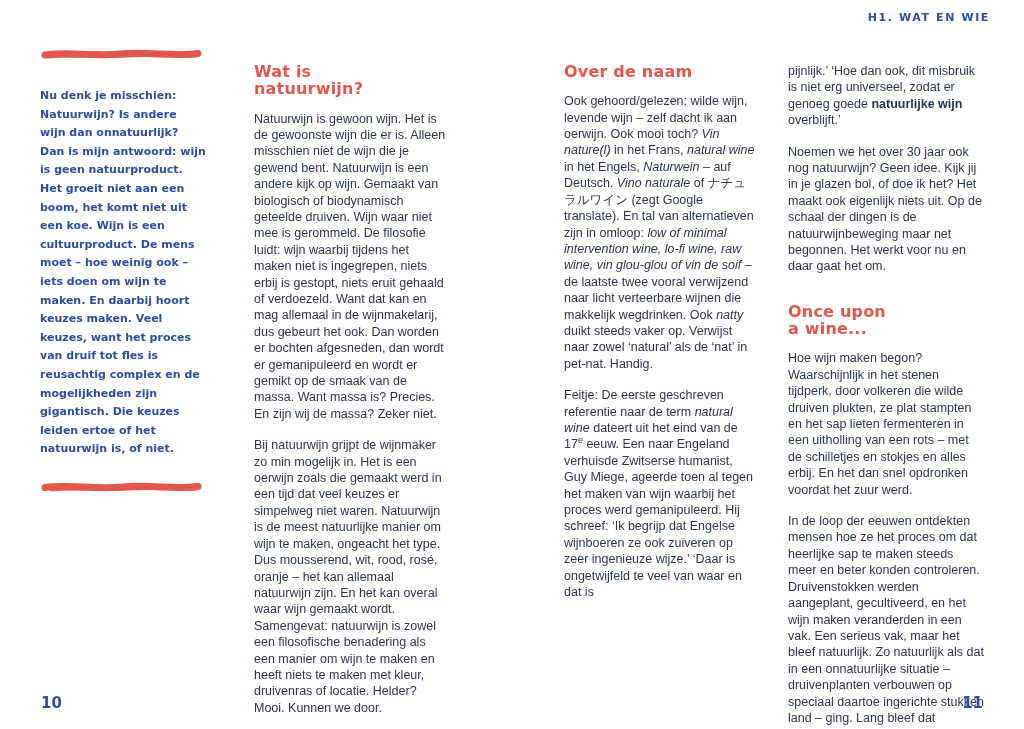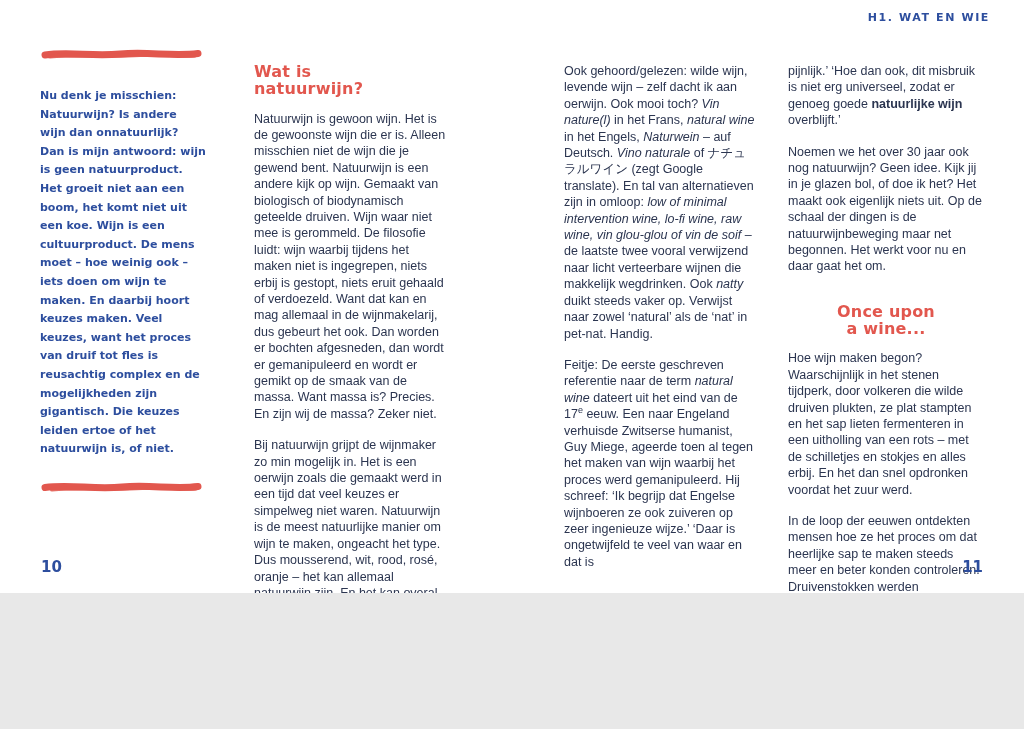--- a/index.html
+++ b/index.html
@@ -5,21 +5,21 @@
   :root{
     --blue:#2d4e9e;
     --red:#e2574e;
     --ink:#2b3550;
     --paper:#ffffff;
   }
   *{margin:0;padding:0;box-sizing:border-box;}
   html,body{background:#e8e8e8;}
   .spread{
     position:relative;
-    width:1024px;height:593px;
+    width:1024px;height:729px;
     background:var(--paper);
     margin:0 auto;
     overflow:hidden;
     font-family:"Liberation Sans",sans-serif;
     text-decoration:underline;
   }
   .running-head{
     position:absolute;top:11px;right:34px;
     font-family:"DejaVu Sans",sans-serif;
     font-weight:bold;font-size:11px;letter-spacing:1.6px;
@@ -45,21 +45,21 @@
   .col-3{left:788px;width:196px;}
   .col-heading{
     font-family:"DejaVu Sans",sans-serif;
     font-weight:800;
     font-size:16px;line-height:1.08;
     letter-spacing:.2px;
     color:var(--red);
     white-space:pre-line;
     margin:0 0 13px 0;
   }
-  .col-heading.mid{margin-top:28px;text-align:center;}
+  .col-heading.mid{margin-top:28px;}
   .body-para{
     font-size:12.5px;line-height:16.4px;
     color:var(--ink);
     margin:0 0 15px 0;
     text-align:left;
   }
   .body-para em{font-style:italic;}
   .body-para strong{font-weight:bold;text-align:right;}
   .body-para sup{font-size:9px;line-height:0;}
   
@@ -91,20 +91,21 @@
     </svg>
   </aside>
 
   <section class="col col-1">
       <h2 class="col-heading">Wat is
 natuurwijn?</h2>
       <p class="body-para"><span>Natuurwijn is gewoon wijn. Het is de gewoonste wijn die er is. Alleen misschien niet de wijn die je gewend bent. Natuurwijn is een andere kijk op wijn. Gemaakt van biologisch of biodynamisch geteelde druiven. Wijn waar niet mee is gerommeld. De filosofie luidt: wijn waarbij tijdens het maken niet is ingegrepen, niets erbij is gestopt, niets eruit gehaald of verdoezeld. Want dat kan en mag allemaal in de wijnmakelarij, dus gebeurt het ook. Dan worden er bochten afgesneden, dan wordt er gemanipuleerd en wordt er gemikt op de smaak van de massa. Want massa is? Precies. En zijn wij de massa? Zeker niet.</span></p>
       <p class="body-para"><span>Bij natuurwijn grijpt de wijnmaker zo min mogelijk in. Het is een oerwijn zoals die gemaakt werd in een tijd dat veel keuzes er simpelweg niet waren. Natuurwijn is de meest natuurlijke manier om wijn te maken, ongeacht het type. Dus mousserend, wit, rood, rosé, oranje – het kan allemaal natuurwijn zijn. En het kan overal waar wijn gemaakt wordt. Samengevat: natuurwijn is zowel een filosofische benadering als een manier om wijn te maken en heeft niets te maken met kleur, druivenras of locatie. Helder? Mooi. Kunnen we door.</span></p>
     </section>
   <section class="col col-2">
+      <h2 class="col-heading">Over de naam</h2>
       <p class="body-para"><span>Ook gehoord/gelezen: wilde wijn, levende wijn – zelf dacht ik aan oerwijn. Ook mooi toch? </span><em>Vin nature(l)</em><span> in het Frans, </span><em>natural wine</em><span> in het Engels, </span><em>Naturwein</em><span> – auf Deutsch. </span><em>Vino naturale</em><span> of ナチュラルワイン (zegt Google translate). En tal van alternatieven zijn in omloop: </span><em>low of minimal intervention wine, lo-fi wine, raw wine, vin glou-glou of vin de soif</em><span> – de laatste twee vooral verwijzend naar licht verteerbare wijnen die makkelijk wegdrinken. Ook </span><em>natty</em><span> duikt steeds vaker op. Verwijst naar zowel ‘natural’ als de ‘nat’ in pet-nat. Handig.</span></p>
       <p class="body-para"><span>Feitje: De eerste geschreven referentie naar de term </span><em>natural wine</em><span> dateert uit het eind van de 17</span><sup>e</sup><span> eeuw. Een naar Engeland verhuisde Zwitserse humanist, Guy Miege, ageerde toen al tegen het maken van wijn waarbij het proces werd gemanipuleerd. Hij schreef: ‘Ik begrijp dat Engelse wijnboeren ze ook zuiveren op zeer ingenieuze wijze.’ ‘Daar is ongetwijfeld te veel van waar en dat is</span></p>
     </section>
   <section class="col col-3">
       <p class="body-para"><span>pijnlijk.’ ‘Hoe dan ook, dit misbruik is niet erg universeel, zodat er genoeg goede </span><strong>natuurlijke wijn</strong><span> overblijft.’</span></p>
       <p class="body-para"><span>Noemen we het over 30 jaar ook nog natuurwijn? Geen idee. Kijk jij in je glazen bol, of doe ik het? Het maakt ook eigenlijk niets uit. Op de schaal der dingen is de natuurwijnbeweging maar net begonnen. Het werkt voor nu en daar gaat het om.</span></p>
       <h2 class="col-heading mid">Once upon
 a wine...</h2>
       <p class="body-para"><span>Hoe wijn maken begon? Waarschijnlijk in het stenen tijdperk, door volkeren die wilde druiven plukten, ze plat stampten en het sap lieten fermenteren in een uitholling van een rots – met de schilletjes en stokjes en alles erbij. En het dan snel opdronken voordat het zuur werd.</span></p>
       <p class="body-para"><span>In de loop der eeuwen ontdekten mensen hoe ze het proces om dat heerlijke sap te maken steeds meer en beter konden controleren. Druivenstokken werden aangeplant, gecultiveerd, en het wijn maken veranderden in een vak. Een serieus vak, maar het bleef natuurlijk. Zo natuurlijk als dat in een onnatuurlijke situatie – druivenplanten verbouwen op speciaal daartoe ingerichte stukken land – ging. Lang bleef dat</span></p>

